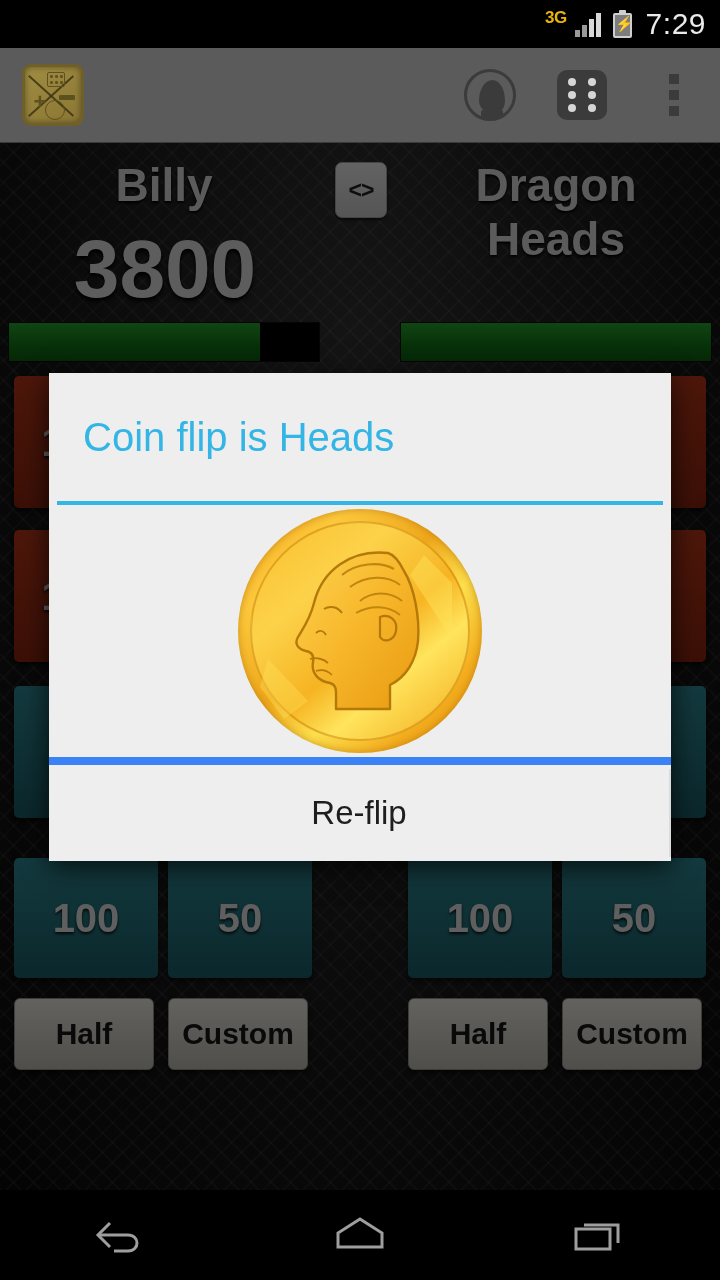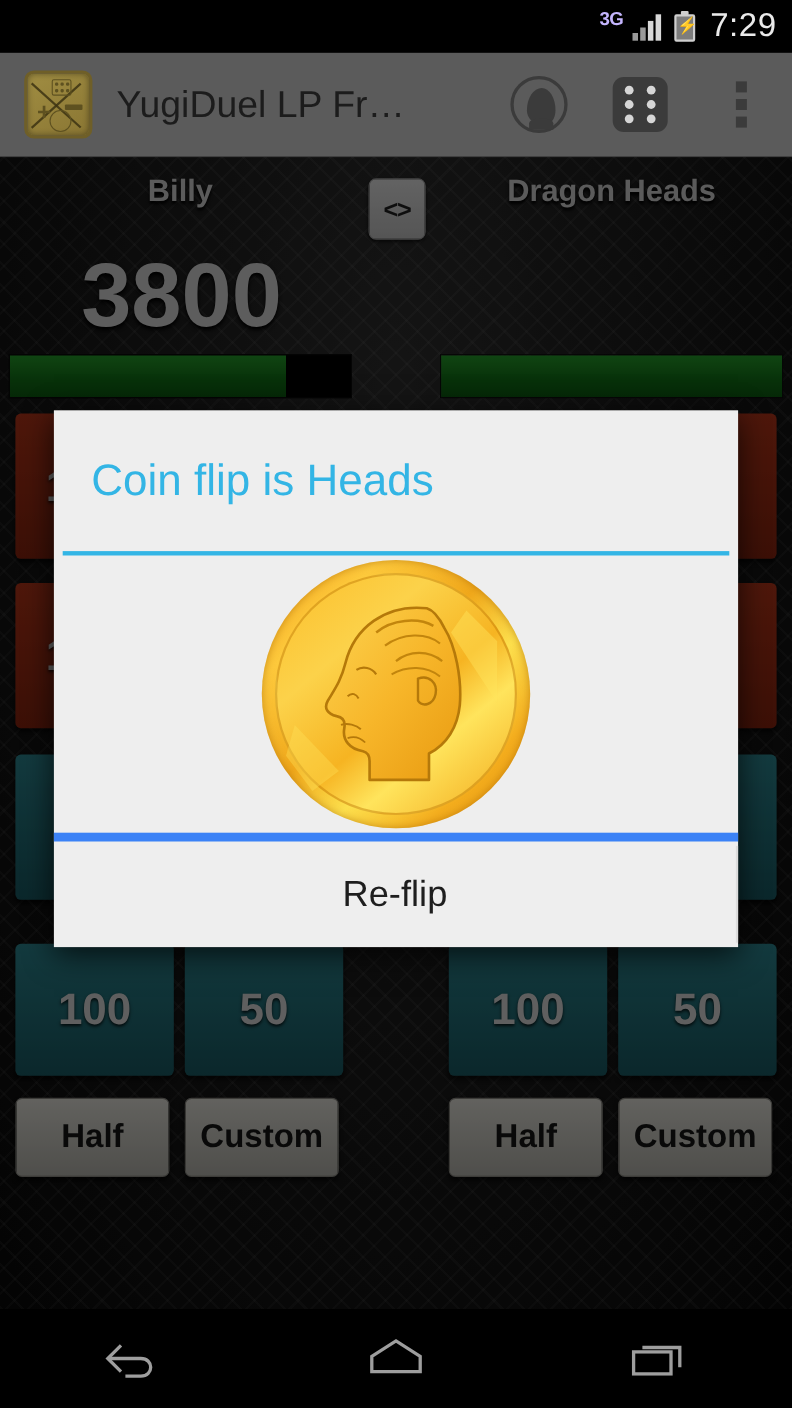--- a/index.html
+++ b/index.html
@@ -10,21 +10,21 @@
     overflow:hidden;
   }
   #screen { position:relative; width:720px; height:1280px; overflow:hidden; }
 
   
   .statusbar {
     position:absolute; left:0; top:0; width:720px; height:48px;
     background:#000; display:flex; align-items:center; justify-content:flex-end;
     padding-right:14px; gap:8px;
   }
-  .sb-3g { color:#c4b5fd; font-size:17px; font-weight:bold; line-height:1;
+  .sb-3g { color:#eab308; font-size:17px; font-weight:bold; line-height:1;
            position:relative; top:-7px; letter-spacing:-0.5px; }
   .sb-signal { display:flex; align-items:flex-end; gap:2px; height:26px; }
   .sb-signal i { display:block; width:5px; background:#9a9a9a; }
   .sb-signal i.b1{ height:7px; } .sb-signal i.b2{ height:12px; }
   .sb-signal i.b3{ height:18px; background:#d8d8d8; } .sb-signal i.b4{ height:24px; background:#d8d8d8; }
   .sb-batt { position:relative; width:19px; height:28px; margin-left:4px; }
   .sb-batt .body { position:absolute; left:0; top:3px; width:19px; height:25px;
                    border:2px solid #cfcfcf; background:#7d7d7d; border-radius:2px; }
   .sb-batt .cap  { position:absolute; left:6px; top:0; width:7px; height:4px; background:#cfcfcf; border-radius:1px; }
   .sb-batt .bolt { position:absolute; left:3px; top:6px; font-size:15px; color:#e8e8e8; line-height:1; }
@@ -89,21 +89,21 @@
     position:absolute; left:0; top:143px; width:720px; height:1047px;
     background:
       repeating-linear-gradient(45deg, rgba(255,255,255,.040) 0 2px, transparent 2px 14px),
       repeating-linear-gradient(-45deg, rgba(255,255,255,.035) 0 2px, transparent 2px 14px),
       radial-gradient(ellipse at 50% 20%, #262626 0%, #141414 55%, #080808 100%);
   }
 
   .names-row { position:absolute; left:0; top:158px; width:720px; height:56px; }
   .pname {
     position:absolute; top:0; width:300px; text-align:center;
-    color:#a7a7a7; font-size:28px; font-weight:bold; text-shadow:0 2px 3px #000;
+    color:#a7a7a7; font-size:46px; font-weight:bold; text-shadow:0 2px 3px #000;
   }
   .pname.left  { left:14px; }
   .pname.right { right:14px; }
   .swap-btn {
     position:absolute; left:335px; top:162px; width:52px; height:56px;
     background:linear-gradient(#b4b4b4,#9b9b9b); border-radius:7px;
     border:1px solid #7e7e7e; display:flex; align-items:center; justify-content:center;
     color:#1b1b1b; font-size:23px; font-weight:bold; letter-spacing:-1px;
     box-shadow:0 2px 3px rgba(0,0,0,.6);
   }
@@ -221,21 +221,20 @@
           <b style="left:7px;top:2px"></b>
           <b style="left:12px;top:2px"></b>
           <b style="left:2px;top:8px"></b>
           <b style="left:7px;top:8px"></b>
           <b style="left:12px;top:8px"></b>
         </span>
       <span class="plus">+</span>
       <span class="minus"></span>
       <span class="coin"></span>
     </div>
-    <div class="ab-title">YugiDuel LP Fr…</div>
     <div class="ab-actions">
       <div class="ab-btn">
         <span class="icon-coinflip">
           <span class="head"></span>
             <span class="neck"></span>
         </span>
       </div>
       <div class="ab-btn">
         <span class="icon-dice">
           <b style="left:11px;top:8px"></b>

